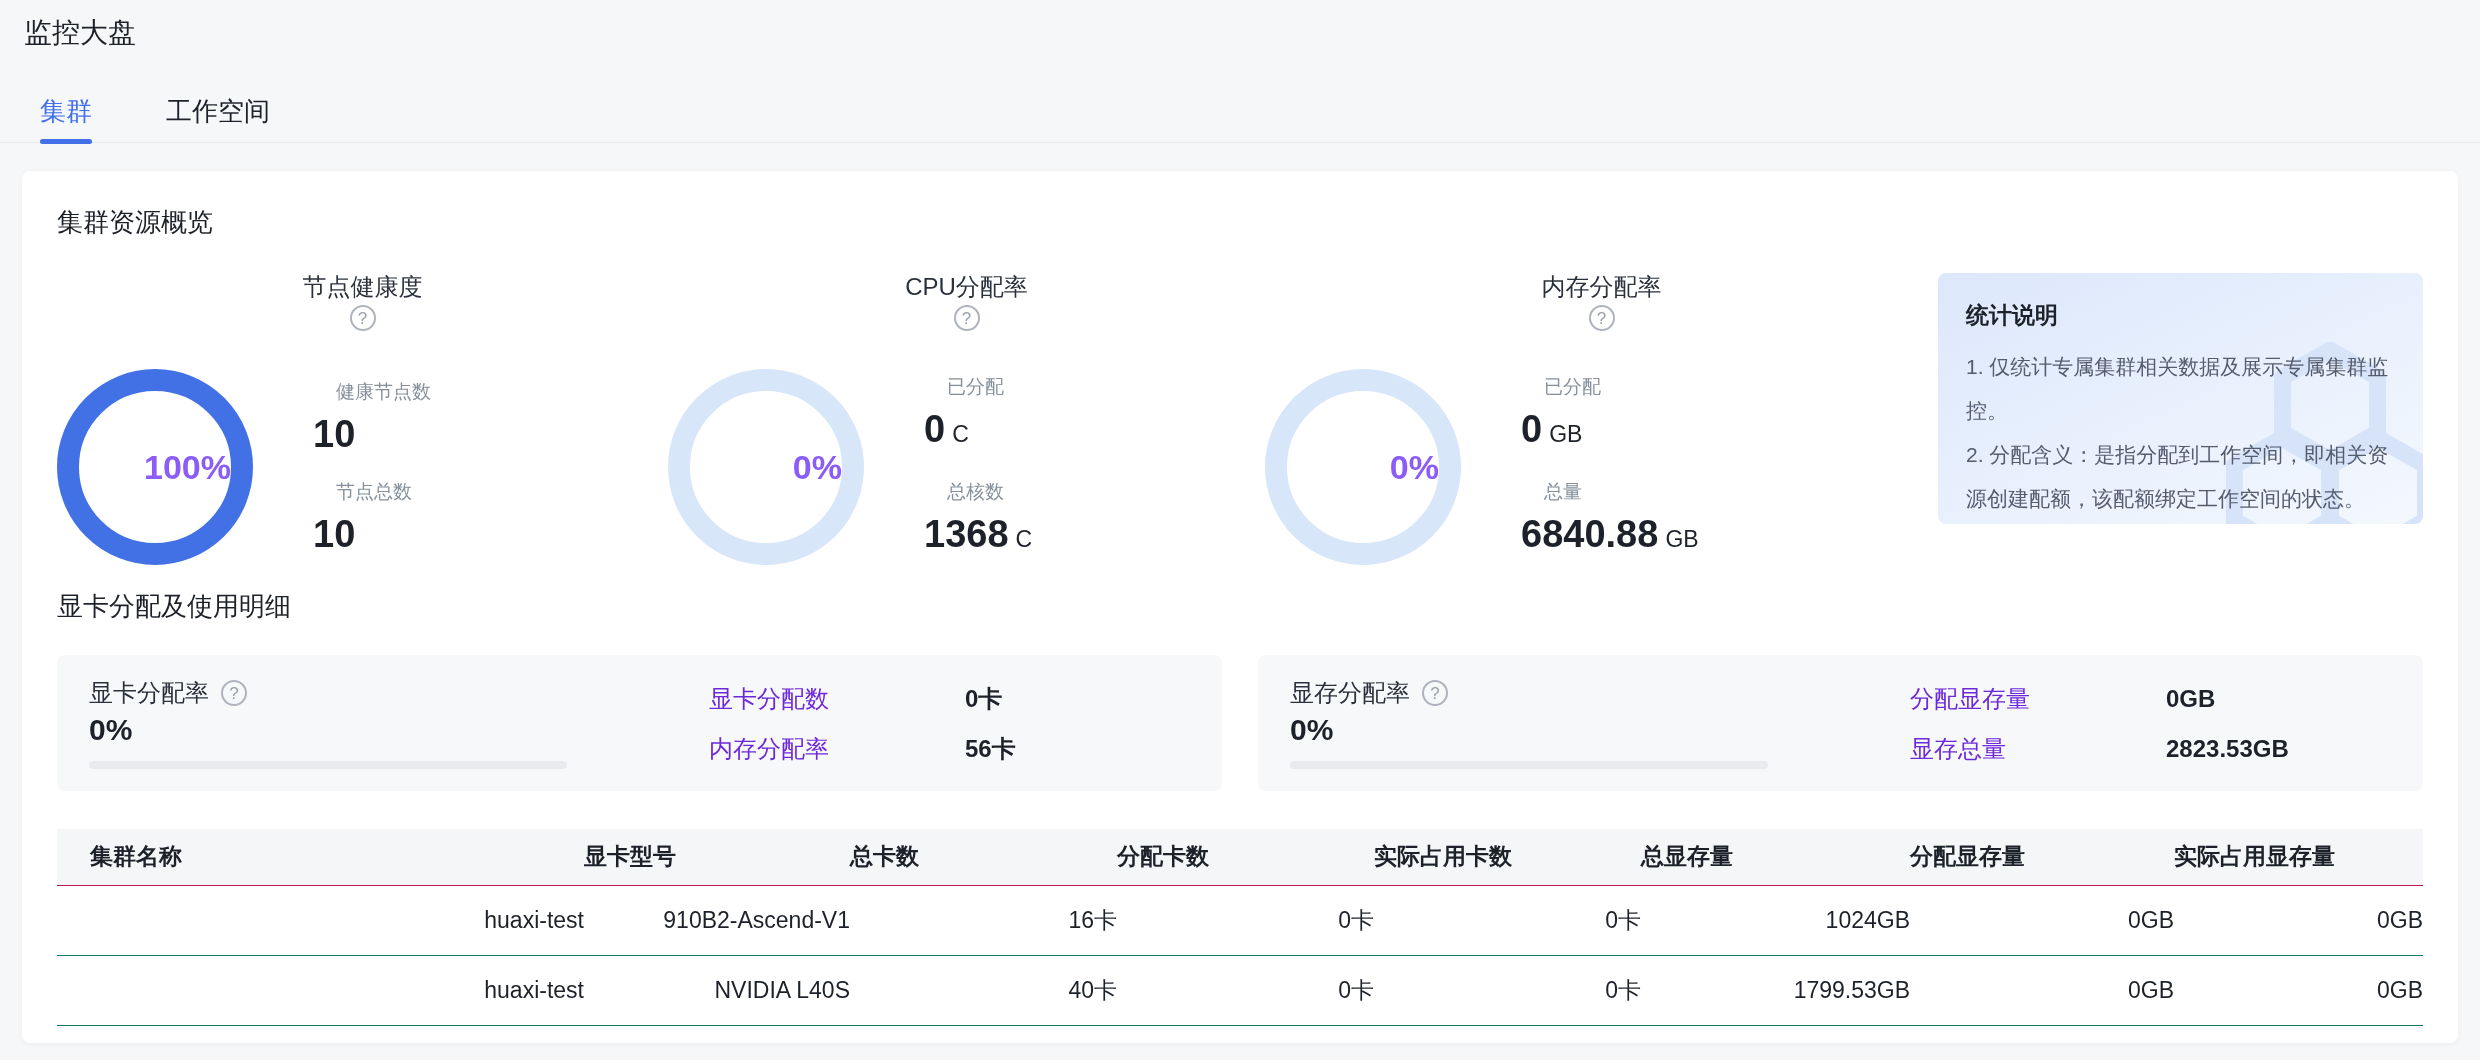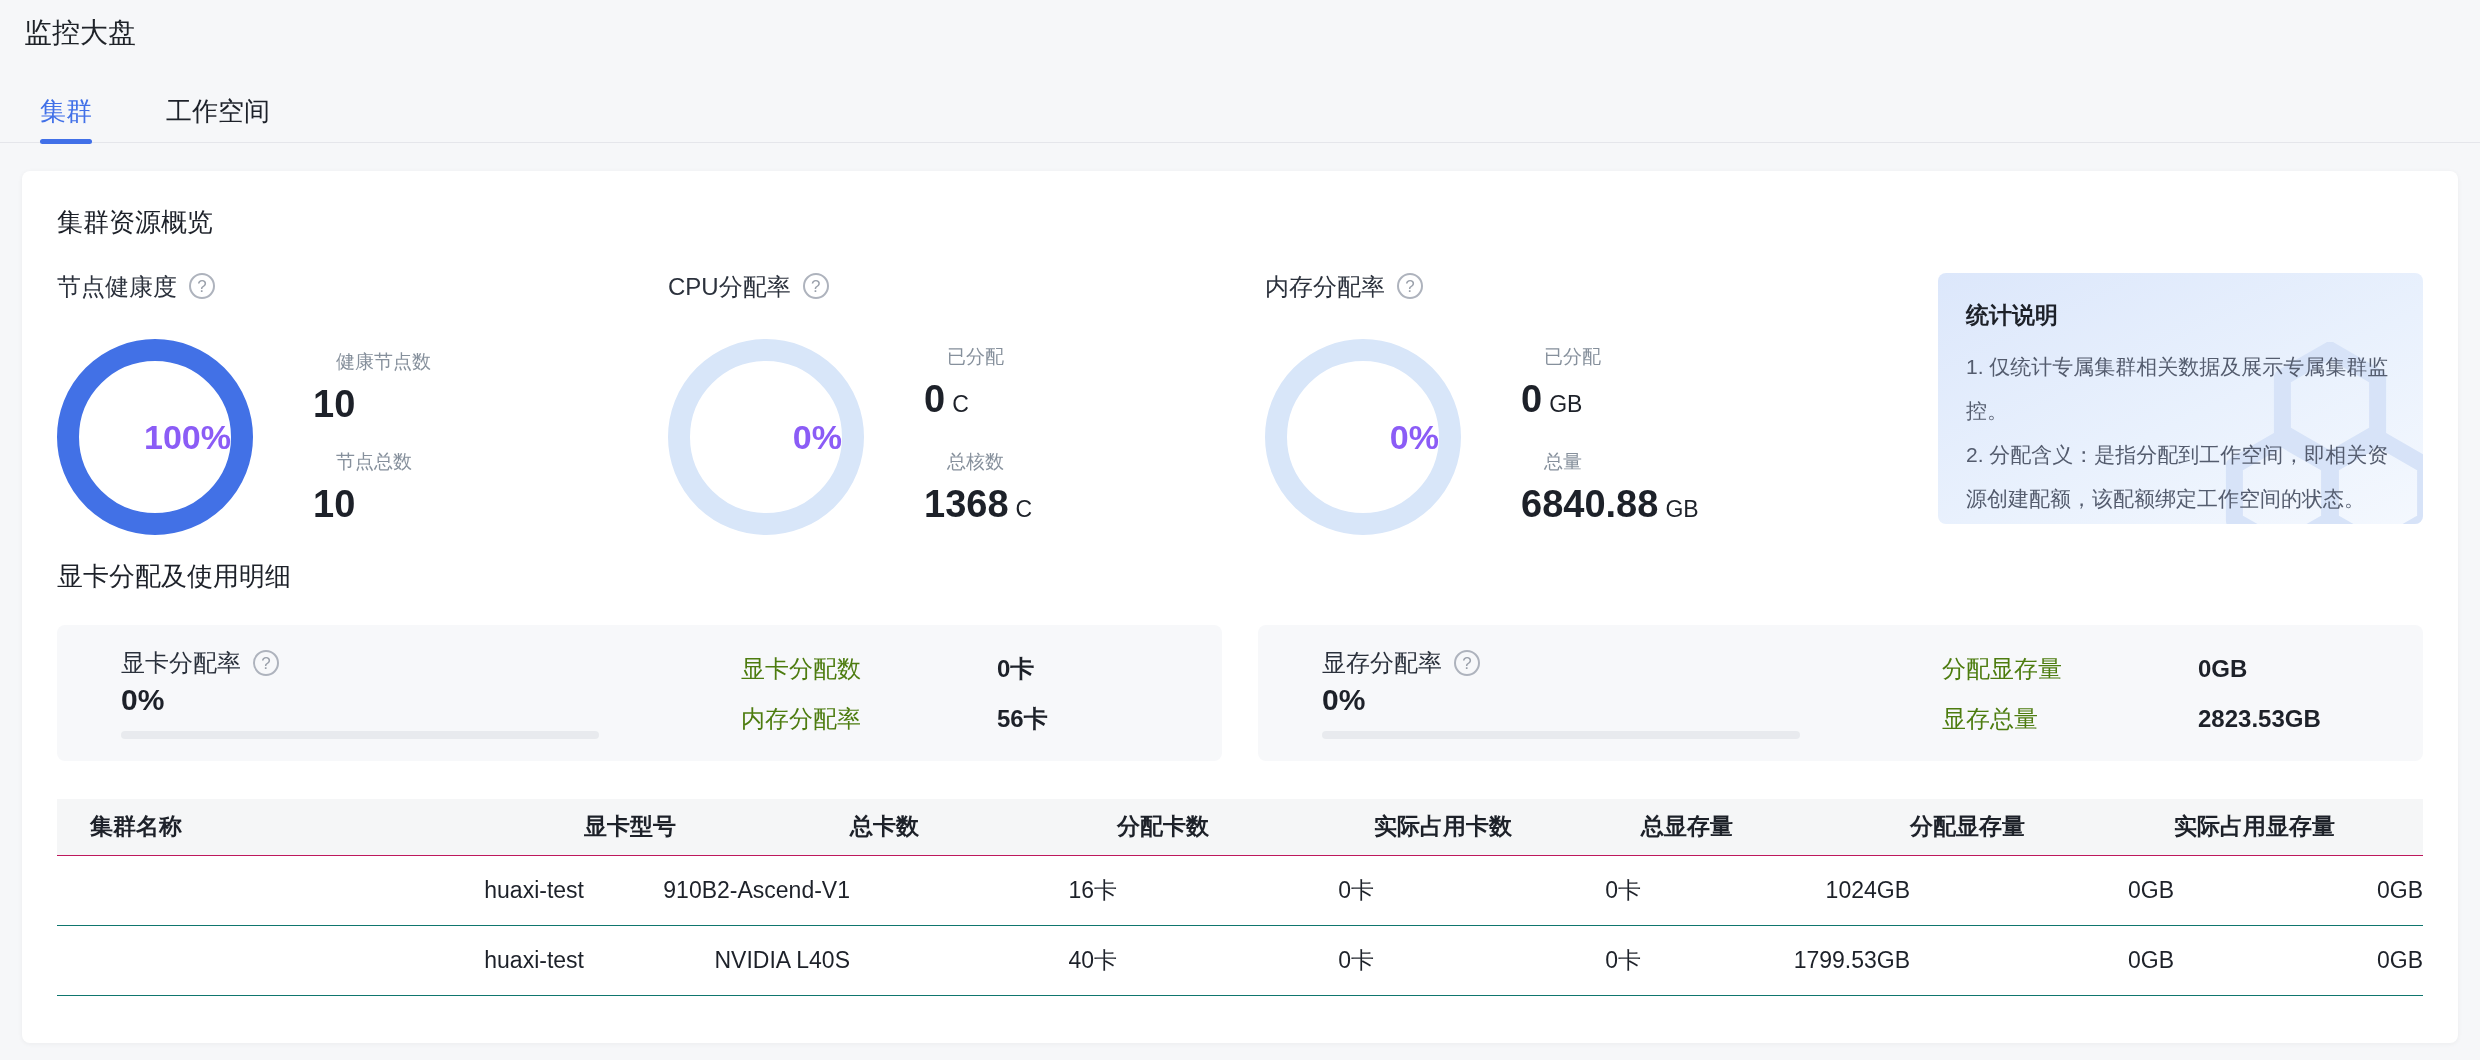--- a/index.html
+++ b/index.html
@@ -21,21 +21,21 @@
   .main-card {
     margin:28px 22px 0; height:872px; background:#fff; border-radius:8px;
     padding:36px 35px 0; box-shadow:0 1px 5px rgba(31,35,41,.05);
   }
   .sec-heading { font-size:26px; font-weight:400; line-height:30px; color:#1d2129; }
 
   .overview-row { display:flex; margin-top:36px; }
   .gauge-col-1 { width:611px; }
   .gauge-col-2 { width:597px; }
   .gauge-col-3 { flex:1; }
-  .gauge-title { display:flex; gap:12px; font-size:24px; line-height:28px; color:#2b313c; }
+  .gauge-title { display:flex; align-items:center; gap:4px; font-size:24px; line-height:28px; color:#2b313c;flex-direction:column; }
   .help-icon {
     width:26px; height:26px; border:2px solid #aeb3bd; color:#9aa0aa; border-radius:50%;
     font-size:17px; line-height:1; display:inline-flex; align-items:center; justify-content:center; cursor:pointer;
   }
   .gauge-body { display:flex; align-items:center; margin-top:38px; }
   .donut {
     width:196px; height:196px; border:22px solid #d8e6f9; border-radius:50%;
     display:flex; align-items:center; justify-content:flex-end;
     font-size:34px; font-weight:700; color:#8b5cf6; background:#fff; flex:none;
   }
@@ -50,28 +50,28 @@
     background:linear-gradient(155deg,#dce7fb 0%,#e9f1fd 55%,#f4f8fe 100%);
     padding:28px; position:relative; overflow:hidden;
   }
   .note-title { font-size:23px; font-weight:600; color:#1d2129; line-height:28px; }
   .note-text { margin-top:16px; font-size:21px; line-height:44px; color:#545c6e; position:relative; z-index:1; }
   .hex-art { position:absolute; right:-38px; bottom:-30px; z-index:0; }
 
   .gpu-heading { margin-top:26px; }
   .cards-row { display:flex; gap:36px; margin-top:34px; }
   .stat-card { flex:1; background:#f7f8fa; border-radius:8px; height:136px; padding:24px 32px; display:flex; }
-  .stat-card-left { width:560px;margin-left:32px; }
+  .stat-card-left { width:560px; }
   .sc-title { display:flex; align-items:center; gap:12px; font-size:24px; line-height:28px; color:#2b313c; }
   .sc-percent { font-size:30px; line-height:36px; font-weight:700; margin-top:5px; }
   .sc-bar { width:478px; height:8px; background:#e8eaee; border-radius:4px; margin-top:13px; position:relative; overflow:hidden; }
   .sc-bar-fill { position:absolute; left:0; top:0; bottom:0; width:0; background:var(--accent); border-radius:4px; }
   .stat-card-right { margin-left:60px; flex:1; padding-top:6px; }
   .sc-row { display:flex; font-size:24px; line-height:28px; margin-bottom:22px; }
-  .sc-row-label { width:256px; color:#4d7c0f; }
+  .sc-row-label { width:256px; color:#6d28d9; }
   .sc-row-value { font-weight:700; color:#1d2129; }
 
   .table-wrap { margin-top:38px; }
   table { width:100%; border-collapse:collapse; table-layout:fixed; font-size:23px; }
   th {
     background:#f5f6f7; height:56px; text-align:left; font-weight:700; color:#1d2129;
     padding:0; border-bottom:1px solid #be185d; white-space:nowrap;
   }
   td { height:70px; padding:0; border-bottom:1px solid #0f766e; color:#1d2129; white-space:nowrap;text-align:right; }
   th:first-child, td:first-child { padding-left:33px; }

